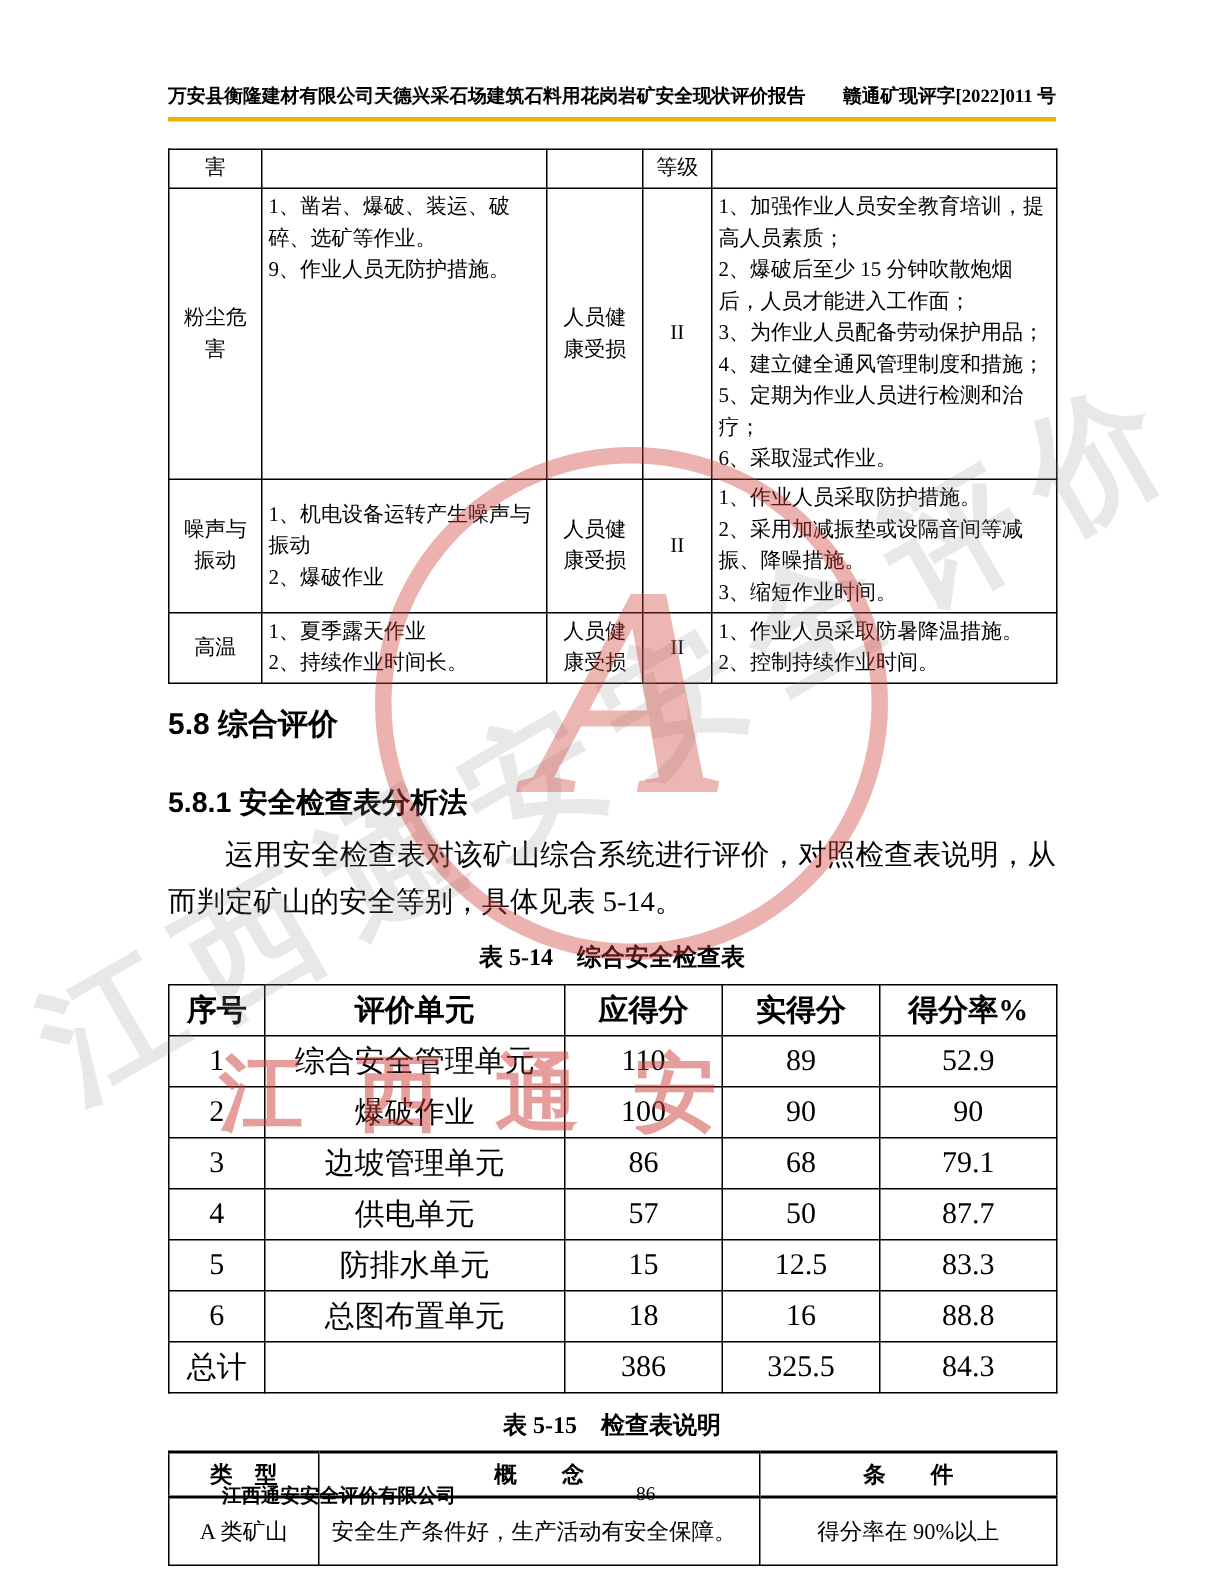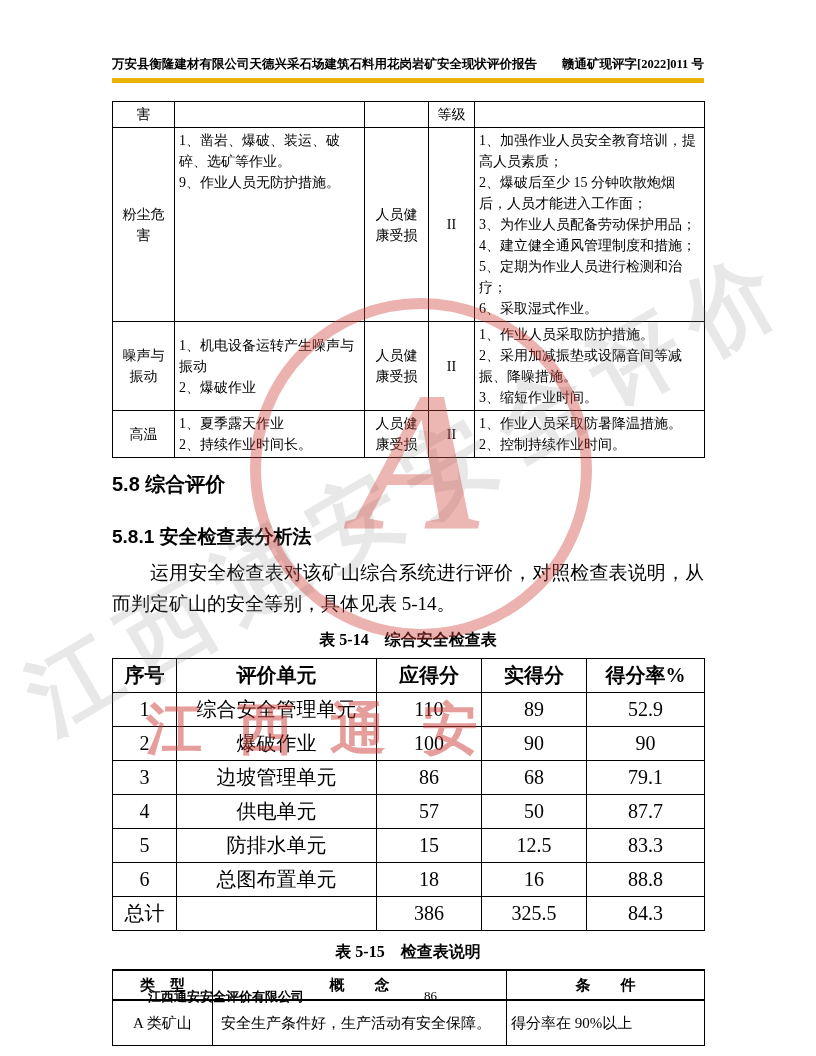--- a/index.html
+++ b/index.html
@@ -7,21 +7,21 @@
     position:relative; width:816px; height:1056px; background:#ffffff;
     margin:0 auto; overflow:hidden; color:#000;
     font-family:"Liberation Serif","DejaVu Serif",serif;
   }
   .content { position:absolute; left:112px; top:56px; width:592px; }
 
   
   .running-head {
     display:flex; justify-content:space-between; align-items:flex-end;
     font-size:12.5px; font-weight:bold; padding-bottom:5px;
-    border-bottom:5px solid #eab308;
+    border-bottom:3px solid #eab308;
   }
   .running-head .rh-right { white-space:nowrap; margin-left:10px; }
 
   
   table { border-collapse:collapse; table-layout:fixed; width:592px; }
   td { border:1px solid #000; padding:2px 4px; }
   .cell-center { text-align:center; vertical-align:middle; }
   .cell-pre { white-space:pre-line; text-align:left; vertical-align:middle; }
   .va-top { vertical-align:top; }
 
@@ -56,21 +56,21 @@
   
   .desc-table { margin-top:6px; font-size:15px; }
   .desc-table td { vertical-align:middle; }
   .desc-table tr.hdr-row td {
     font-weight:bold; text-align:center; height:24px;
     border-bottom:2px solid #000; border-top:2px solid #000;
   }
   .desc-table tr.data-row td { height:40px; }
   .dt-type { text-align:center; }
   .dt-concept { text-align:left; padding-left:8px; }
-  .dt-condition { }
+  .dt-condition { text-align:center; }
 
   
   .footer-company { position:absolute; left:148px; top:988px; font-size:13px; font-weight:bold; }
   .page-num { position:absolute; left:424px; top:988px; font-size:13px; }
 
   
   .wm { position:absolute; left:0; top:0; width:816px; height:1056px; pointer-events:none; z-index:9; }
   .wm-diagonal {
     position:absolute; top:430px; left:-60px; width:940px; text-align:center;
     transform:rotate(-30deg);

